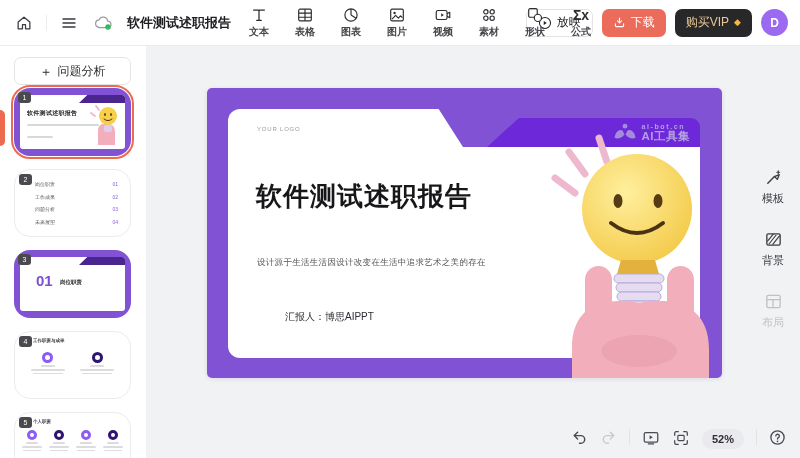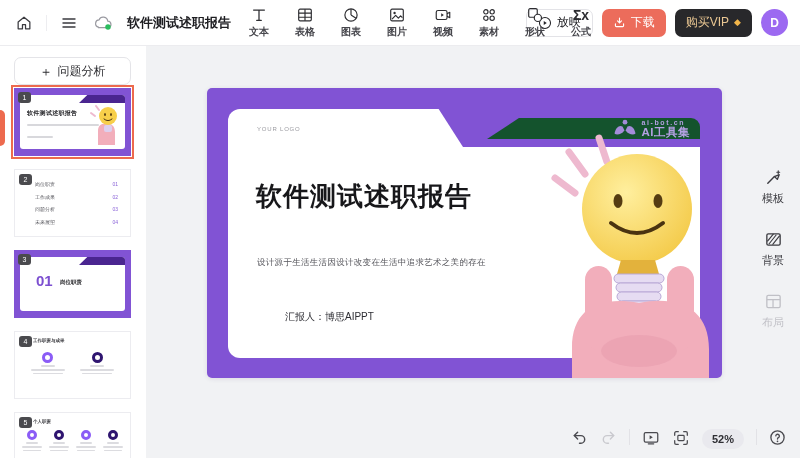--- a/index.html
+++ b/index.html
@@ -31,21 +31,21 @@
           font-size:12px;font-weight:700;display:flex;align-items:center;justify-content:center;cursor:pointer;}
   
   .sidebar{position:absolute;top:46px;left:0;bottom:0;width:146px;background:#fff;z-index:8;overflow:hidden;}
   .sel-indicator{position:absolute;left:0;top:64px;width:5px;height:36px;background:#ed6a4e;
                  border-radius:0 5px 5px 0;}
   .new-slide{position:absolute;left:14px;top:11px;width:117px;height:28px;background:#fff;
              border:1px solid #e4e4e8;border-radius:7px;display:flex;align-items:center;
              justify-content:center;gap:5px;font-size:12px;color:#2c2c30;cursor:pointer;box-sizing:border-box;}
   .plus{font-size:13px;color:#2c2c30;line-height:1;}
   .thumb{position:absolute;left:14px;width:117px;height:68px;background:#fff;border:1px solid #ececf0;
-         border-radius:0;box-sizing:border-box;overflow:hidden;cursor:pointer;padding-left:8px;}
+         border-radius:16px;box-sizing:border-box;overflow:hidden;cursor:pointer;padding-left:8px;}
   .thumb.purple{background:#8153d4;border:none;}
   .thumb.selected{outline:2px solid #ed6a4e;outline-offset:1px;}
   .badge{position:absolute;top:4px;left:4px;min-width:8px;height:11px;background:#4a4a4e;color:#fff;
          font-size:7px;line-height:11px;text-align:center;border-radius:3px;padding:0 2.5px;z-index:3;}
   .mini-card{position:absolute;left:6px;top:7px;right:6px;bottom:7px;background:#fff;border-radius:3px;}
   .mini-band{position:absolute;top:0;right:0;width:46px;height:8px;background:#4a2590;
              border-radius:0 3px 0 0;clip-path:polygon(18% 0,100% 0,100% 100%,0 100%);}
   .mini-title{position:absolute;left:7px;top:14px;font-size:6px;font-weight:700;color:#232327;letter-spacing:.3px;}
   .mini-line{position:absolute;left:7px;height:2px;background:#d8d8dc;border-radius:1px;}
   .toc-rows{position:absolute;left:20px;right:12px;top:11px;}
@@ -63,21 +63,21 @@
   .tcol .donut{width:11px;height:11px;}
   .tcol5 .donut{width:10px;height:10px;border-width:3px;}
   .tline{height:2px;background:#dcdce0;border-radius:1px;}
   
   .canvas{position:absolute;top:46px;left:146px;right:0;bottom:0;background:#f1f2f4;}
   .slide{position:absolute;left:61px;top:42px;width:515px;height:290px;background:#8153d4;
          border-radius:5px;overflow:hidden;box-shadow:0 1px 5px rgba(40,20,90,.10);}
   .card{position:absolute;left:21px;top:21px;right:22px;bottom:20px;background:#fff;border-radius:12px;}
   .notch-patch{position:absolute;left:231px;top:20px;width:263px;height:39px;background:#8153d4;
                clip-path:polygon(0 0,100% 0,100% 100%,9.5% 100%);}
-  .band{position:absolute;right:22px;top:30px;width:213px;height:21px;background:#14532d;
+  .band{position:absolute;right:22px;top:30px;width:213px;height:29px;background:#6d28d9;
         border-radius:0 9px 0 0;clip-path:polygon(15% 0,100% 0,100% 100%,0 100%);
         display:flex;align-items:center;justify-content:flex-end;gap:6px;padding-right:10px;box-sizing:border-box;}
   .wm-text{display:flex;flex-direction:column;align-items:flex-start;color:#b4a0e2;line-height:1;}
   .wm-l1{font-size:7px;font-weight:700;letter-spacing:1.6px;margin-bottom:1px;}
   .wm-l2{font-size:11.5px;font-weight:700;letter-spacing:.5px;}
   .your-logo{position:absolute;left:29px;top:17px;font-size:6px;color:#9a9aa0;letter-spacing:.8px;}
   .slide-title{position:absolute;left:28px;top:70px;font-size:26px;font-weight:700;color:#17171a;letter-spacing:1px;}
   .slide-sub{position:absolute;left:29px;top:148px;font-size:8.5px;color:#55555b;letter-spacing:.3px;}
   .slide-presenter{position:absolute;left:29px;top:201px;font-size:10px;color:#2d2d33;margin-left:28px;}
   .bulb-svg{position:absolute;right:0;bottom:0;}

